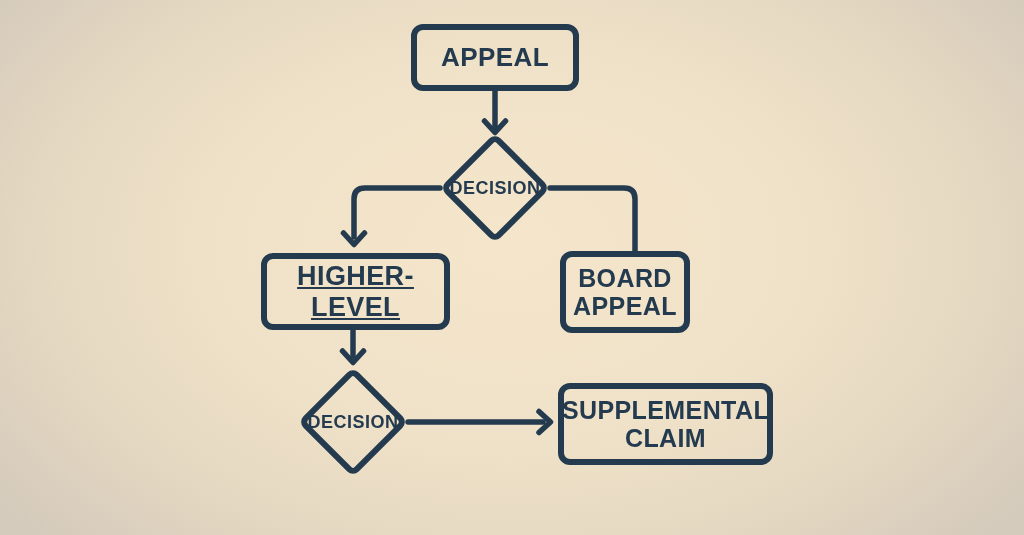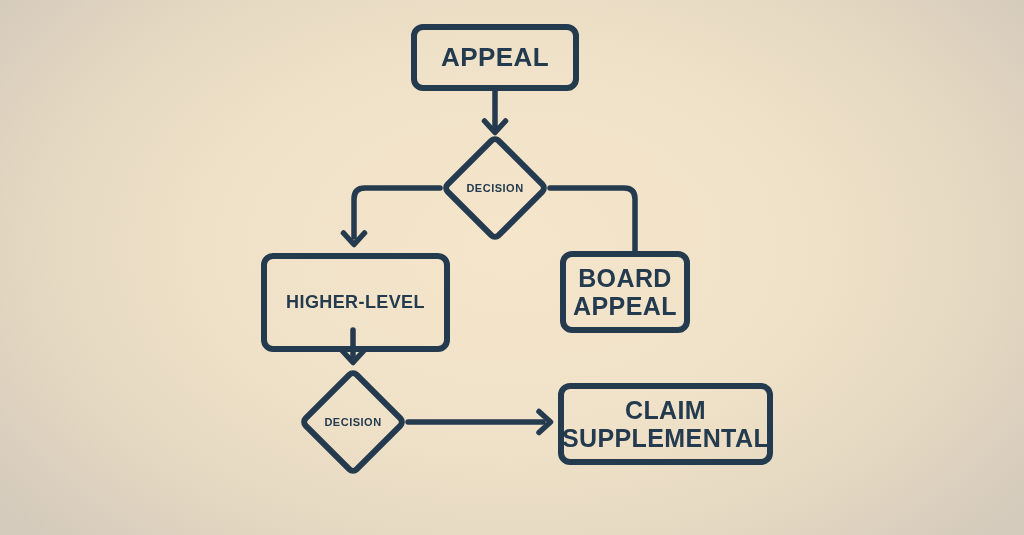--- a/index.html
+++ b/index.html
@@ -43,21 +43,21 @@
     align-items:center;
     justify-content:center;
     text-align:center;
     color:var(--ink);
     font-weight:bold;
     letter-spacing:0.4px;
     line-height:1.12;
   }
   .box span{display:block;}
   .box-appeal{left:411px;top:24px;width:168px;height:67px;font-size:26px;}
-  .box-hlr{left:261px;top:253px;width:189px;height:99px;font-size:18px;}
+  .box-hlr{left:261px;top:253px;width:189px;height:77px;font-size:27px;text-decoration:underline;}
   .box-board{left:560px;top:251px;width:130px;height:82px;font-size:25px;}
   .box-supp{left:558px;top:383px;width:215px;height:82px;font-size:25px;}
   .diamond{
     position:absolute;
     width:78px;height:78px;
   }
   .diamond-1{left:456px;top:149px;}
   .diamond-2{left:314px;top:383px;}
   .diamond-shape{
     position:absolute;
@@ -66,21 +66,21 @@
     border:6px solid var(--ink);
     border-radius:8px;
     transform:rotate(45deg);
   }
   .diamond-label{
     position:absolute;
     left:50%;top:50%;
     transform:translate(-50%,-50%);
     color:var(--ink);
     font-weight:bold;
-    font-size:11px;
+    font-size:18px;
     letter-spacing:0.5px;
     white-space:nowrap;
   }
 </style>
 </head>
 <body>
 
 <div class="stage">
 
   <svg class="connectors" viewBox="0 0 1024 535" xmlns="http://www.w3.org/2000/svg" aria-hidden="true">
@@ -117,17 +117,17 @@
     <span>BOARD</span>
     <span>APPEAL</span>
   </div>
 
   <div class="diamond diamond-2">
     <div class="diamond-shape"></div>
     <span class="diamond-label">DECISION</span>
   </div>
 
   <div class="box box-supp">
+    <span>SUPPLEMENTAL</span>
     <span>CLAIM</span>
-    <span>SUPPLEMENTAL</span>
   </div>
 
 </div>
 
 </body></html>

